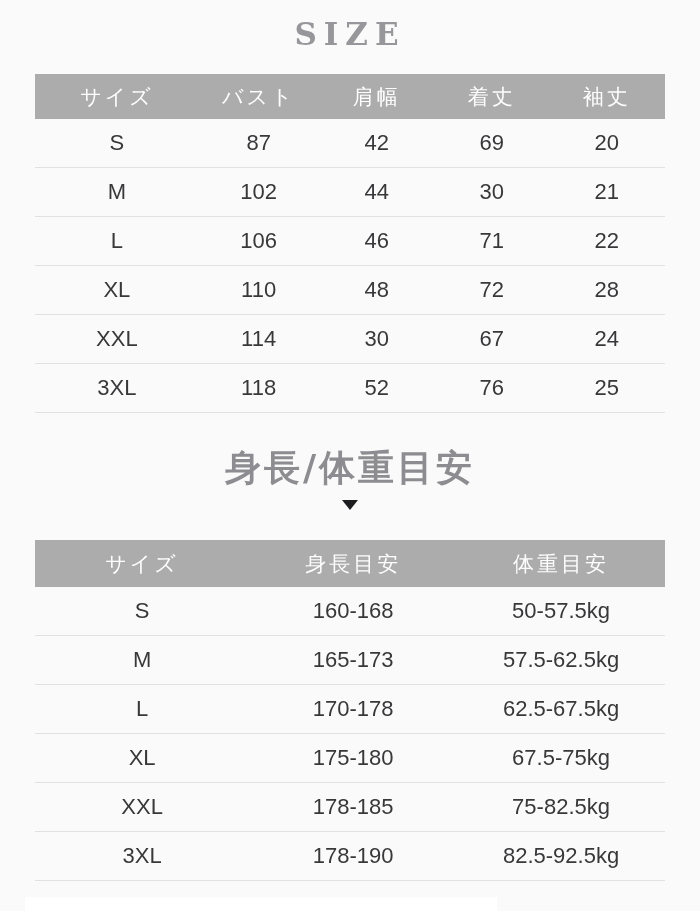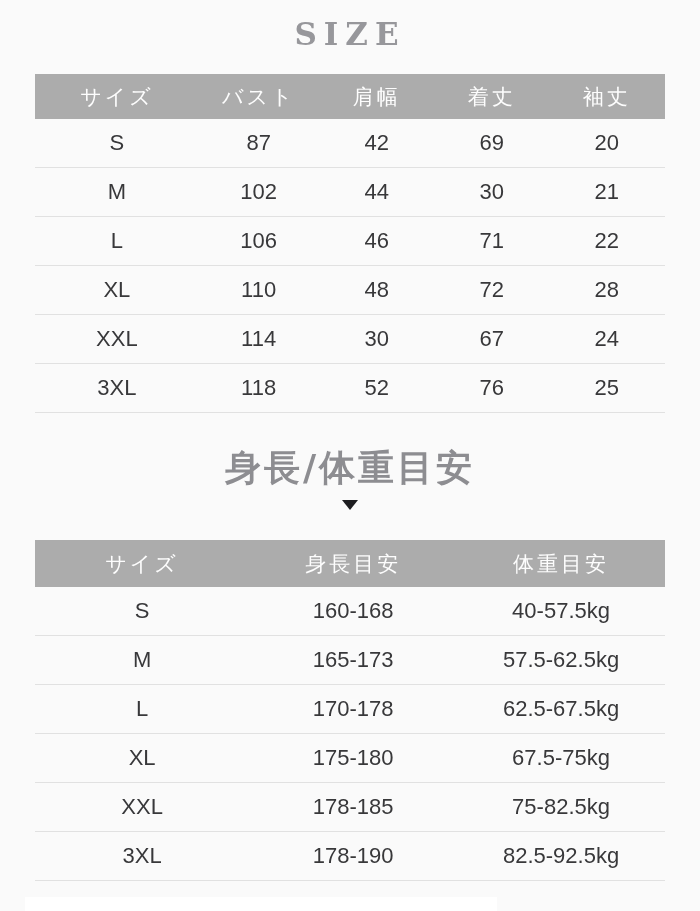--- a/index.html
+++ b/index.html
@@ -168,21 +168,21 @@
         <tr>
           <th>サイズ</th>
           <th>身長目安</th>
           <th>体重目安</th>
         </tr>
       </thead>
       <tbody>
         <tr>
           <td>S</td>
           <td>160-168</td>
-          <td>40-57.5kg</td>
+          <td>50-57.5kg</td>
         </tr>
         <tr>
           <td>M</td>
           <td>165-173</td>
           <td>57.5-62.5kg</td>
         </tr>
         <tr>
           <td>L</td>
           <td>170-178</td>
           <td>62.5-67.5kg</td>

